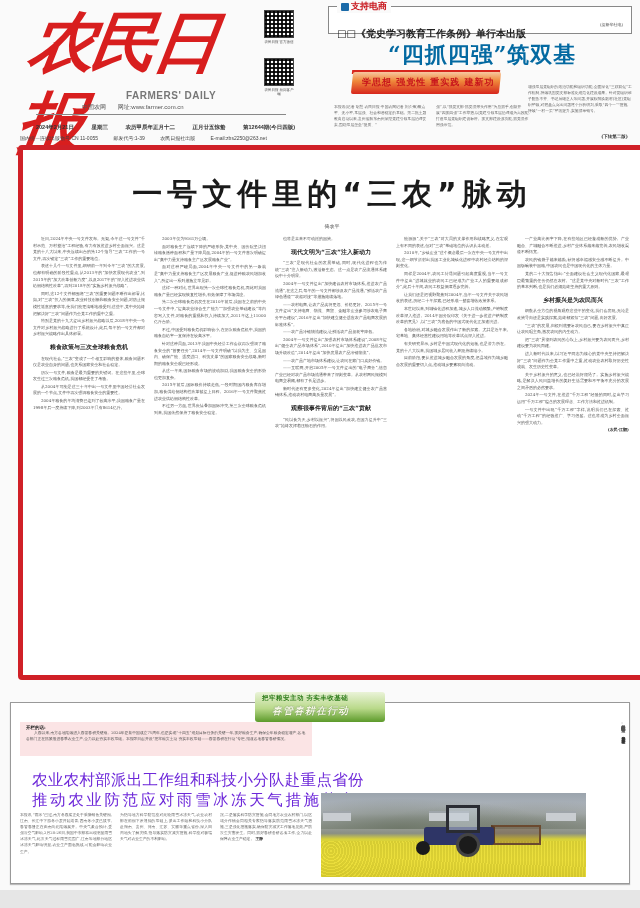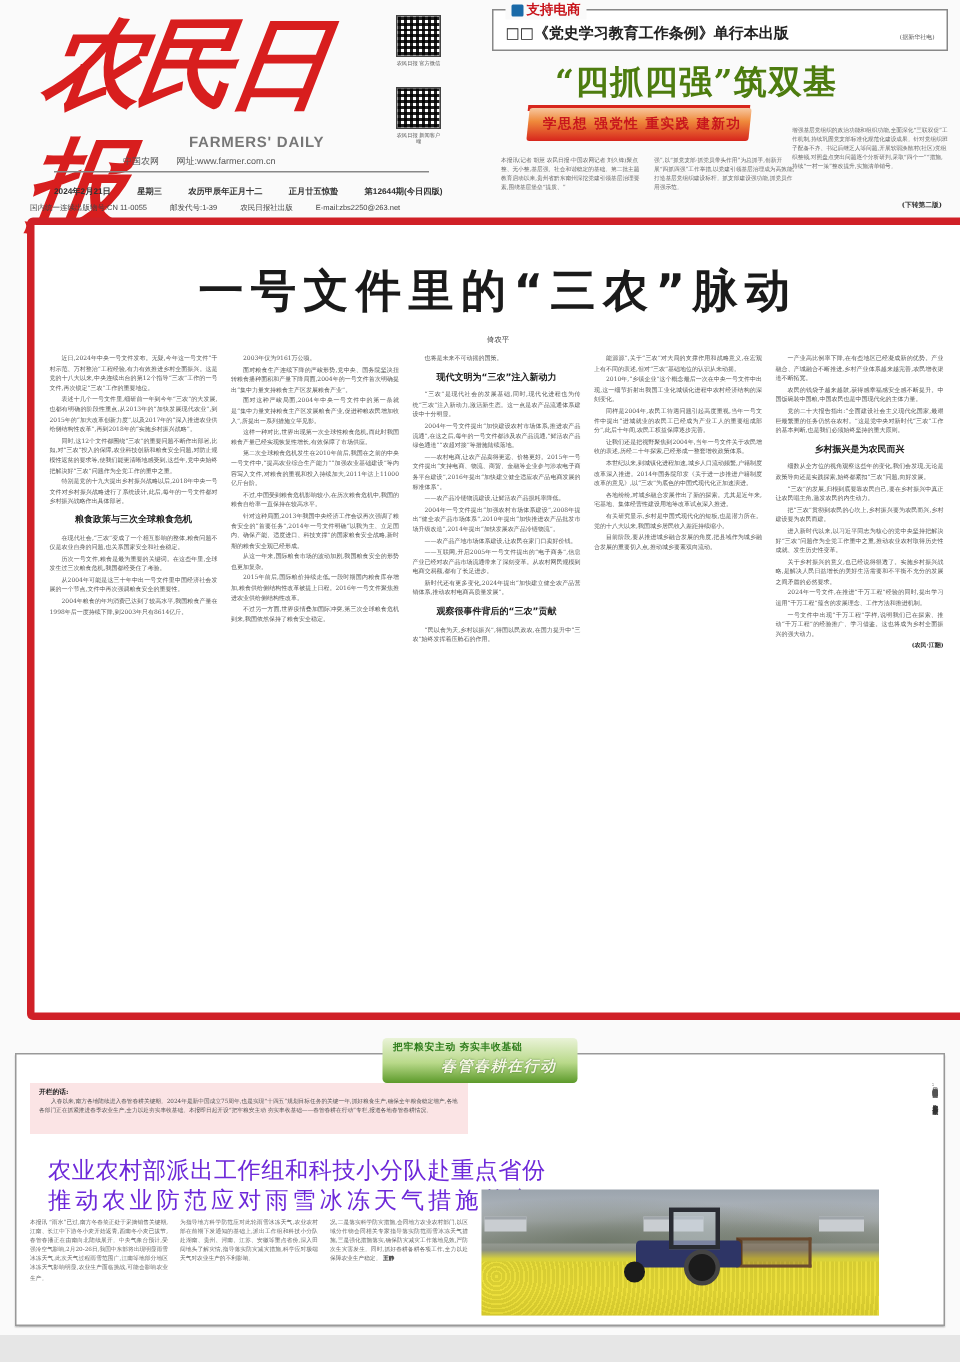--- a/index.html
+++ b/index.html
@@ -28,24 +28,24 @@
   .masthead-rule { position: absolute; left: 36px; top: 114px; width: 250px; height: 1px; background: #888; }
   .dateline { position: absolute; left: 36px; top: 124px; font-size: 5.5px; color: #333; font-weight: bold; font-family: "Liberation Sans", sans-serif; white-space: nowrap; }
   .dateline span { margin-right: 16px; }
   .infoline { position: absolute; left: 20px; top: 135px; font-size: 5px; color: #444; font-family: "Liberation Sans", sans-serif; white-space: nowrap; }
   .infoline span { margin-right: 14px; }
 
   
   .headline-box { position: absolute; left: 328px; top: 6px; width: 304px; height: 28px; border: 1px solid #888; background: #fff; }
   .hb-tag { position: absolute; left: 8px; top: -7px; background: #fafafa; padding: 0 4px; font-family: "Liberation Sans", sans-serif; font-weight: bold; font-size: 9px; color: #c8161d; display: flex; align-items: center; gap: 2px; }
   .hb-tag .mark { display: inline-block; width: 8px; height: 8px; background: #1a6aa8; border-radius: 1px; }
-  .hb-title { position: absolute; left: 8px; top: 8px; font-size: 10px; color: #222; font-weight: bold; white-space: nowrap; }
+  .hb-title { position: absolute; left: 8px; top: 20px; font-size: 10px; color: #222; font-weight: bold; white-space: nowrap; }
   .hb-src { position: absolute; right: 8px; top: 15px; font-size: 4px; color: #555; }
 
-  .top-story-title { position: absolute; left: 370px; top: 40px; font-size: 22px; font-weight: bold; color: #4d7c0f; letter-spacing: 1px; white-space: nowrap; }
+  .top-story-title { position: absolute; left: 388px; top: 40px; font-size: 22px; font-weight: bold; color: #0369a1; letter-spacing: 1px; white-space: nowrap; }
   .banner { position: absolute; left: 352px; top: 72px; width: 148px; height: 22px; background: linear-gradient(180deg, #f7c7a0 0%, #ef8a3b 40%, #d7261d 100%); border-radius: 2px; transform: skewX(-6deg); }
   .banner-text { position: absolute; left: 362px; top: 76px; font-size: 9px; font-weight: bold; color: #c8161d; white-space: nowrap; letter-spacing: 1px; }
   .banner-ribbon { position: absolute; left: 352px; top: 70px; width: 148px; height: 4px; background: #d7261d; transform: skewX(-6deg); }
 
   .top-cols { position: absolute; left: 334px; top: 104px; width: 300px; height: 36px; }
   .top-col { position: absolute; top: 0; font-size: 3.8px; line-height: 6px; color: #666; overflow: hidden; height: 36px; }
   .top-col1 { left: 0; width: 94px; }
   .top-col2 { left: 102px; width: 94px; }
   .right-top-col { position: absolute; left: 528px; top: 84px; width: 104px; height: 52px; font-size: 3.8px; line-height: 6px; color: #666; overflow: hidden; }
   .turn-note { position: absolute; right: 12px; top: 134px; font-size: 4.5px; color: #333; font-weight: bold; }
@@ -58,21 +58,21 @@
   .col { position: absolute; top: 0; width: 112px; height: 435px; font-size: 4px; line-height: 6.6px; color: #555; text-align: justify; overflow: hidden; }
   .col p { text-indent: 8px; margin-bottom: 1px; }
   .col h4 { font-size: 6px; font-weight: bold; color: #222; text-align: center; margin: 6px 0 5px; font-family: "DejaVu Sans", sans-serif; }
   .col-1 { left: 0; } .col-2 { left: 121px; } .col-3 { left: 242px; } .col-4 { left: 363px; } .col-5 { left: 484px; }
   .col-end { font-weight: bold; color: #333; text-align: right; }
 
   
   .bottom-frame { position: absolute; left: 10px; top: 702px; width: 620px; height: 182px; border: 1px solid #999; background: #fff; box-shadow: 0 1px 1px #bbb; }
   .column-badge { position: absolute; left: 255px; top: 692px; width: 130px; height: 30px; background: linear-gradient(180deg, #eaf3d8 0%, #b9d98a 55%, #5c9a2a 100%); border-radius: 3px; }
   .badge-line1 { position: absolute; left: 262px; top: 694px; font-size: 6.5px; color: #2f7d1c; font-weight: bold; font-family: "Liberation Sans", sans-serif; white-space: nowrap; letter-spacing: 0.5px; }
-  .badge-line2 { position: absolute; left: 272px; top: 704px; font-size: 10px; color: #f6f6e4; font-weight: bold; font-style: italic; white-space: nowrap; letter-spacing: 1px; text-shadow: 0 0 1px #2f6a1a; margin-left: 22px; }
+  .badge-line2 { position: absolute; left: 272px; top: 704px; font-size: 10px; color: #f6f6e4; font-weight: bold; font-style: italic; white-space: nowrap; letter-spacing: 1px; text-shadow: 0 0 1px #2f6a1a; }
 
   .intro-box { position: absolute; left: 20px; top: 722px; width: 292px; height: 34px; background: #fbe4e5; padding: 3px 6px; }
   .intro-label { font-size: 4.5px; font-weight: bold; color: #222; }
   .intro-text { font-size: 3.8px; line-height: 5.6px; color: #555; text-indent: 8px; overflow: hidden; height: 24px; }
 
   .sub-title { position: absolute; left: 32px; top: 770px; width: 292px; font-size: 15.5px; line-height: 20px; font-weight: normal; color: #6d28d9; letter-spacing: 0.3px; white-space: nowrap; }
   .sub-title div:nth-child(2) { letter-spacing: 2.6px; }
   .sub-cols { position: absolute; left: 20px; top: 812px; width: 292px; height: 66px; }
   .sub-col { position: absolute; top: 0; width: 92px; height: 66px; font-size: 3.8px; line-height: 6.1px; color: #666; overflow: hidden; text-align: justify; }
   .sub-col1 { left: 0; } .sub-col2 { left: 100px; } .sub-col3 { left: 200px; }

